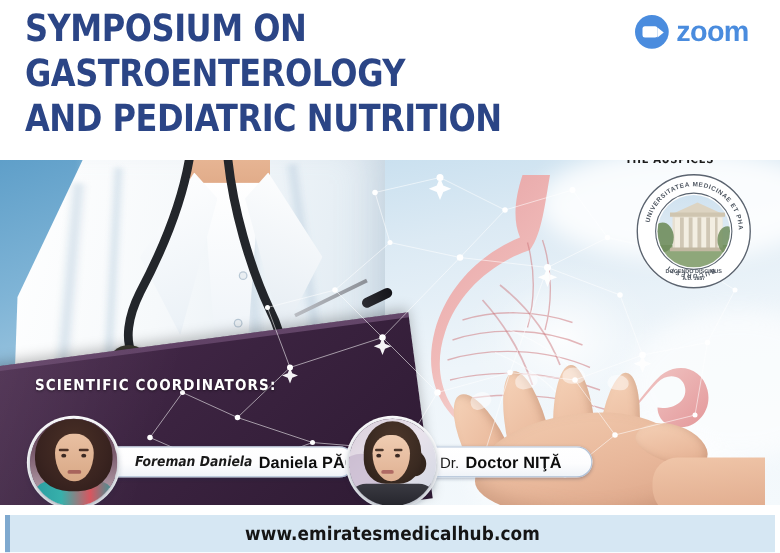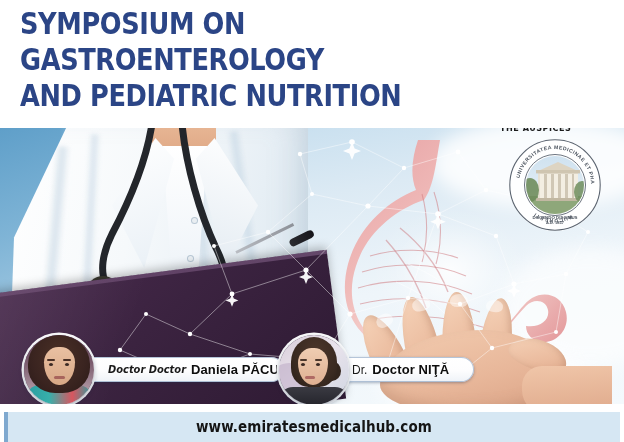--- a/index.html
+++ b/index.html
@@ -391,20 +391,27 @@
           <path d="M386 240 l1.8 4.6 4.6 1.8 -4.6 1.8 -1.8 4.6 -1.8 -4.6 -4.6 -1.8 4.6 -1.8 Z"></path>
         </g>
       </svg>
     </div>
   </div>
 
   <div id="header">
     <div id="title">SYMPOSIUM ON
 GASTROENTEROLOGY
 AND PEDIATRIC NUTRITION</div>
+    <div id="zoom-logo">
+      <div id="zoom-mark">
+        <div class="cam"></div>
+        <div class="lens"></div>
+      </div>
+      <div id="zoom-word">zoom</div>
+    </div>
   </div>
 
   <div id="auspices">
     <div id="auspices-label">UNDER
 THE AUSPICES</div>
     <div id="seal">
       <svg width="94" height="94" viewBox="0 0 94 94">
         <defs>
           <path id="ringtop" d="M47 47 m-36 0 a36 36 0 1 1 72 0" fill="none"></path>
           <path id="ringbot" d="M47 47 m34 0 a34 34 0 1 1 -68 0" fill="none"></path>
@@ -450,23 +457,24 @@
         </text>
         <text font-family="'Liberation Sans',sans-serif" font-size="5.1" font-weight="bold" fill="#4c545f" letter-spacing="1">
           <textPath href="#ringbot" startOffset="34%">BUCURESTI</textPath>
         </text>
         <text x="47" y="80.5" text-anchor="middle" font-family="'Liberation Sans',sans-serif" font-size="4.4" font-weight="bold" fill="#4c545f">DOCENDO DISCIMUS</text>
         <text x="47" y="86" text-anchor="middle" font-family="'Liberation Sans',sans-serif" font-size="4" font-weight="bold" fill="#4c545f">A.D. 1857</text>
       </svg>
     </div>
   </div>
 
+  <div id="coord-label">SCIENTIFIC COORDINATORS:</div>
 
   <div class="pill" id="pill-1">
-    <span class="pre">Doctor Doctor</span>
+    <span class="pre">Foreman Daniela</span>
     <span class="nm">Daniela PĂCURAR</span>
   </div>
   <div class="pill" id="pill-2">
     <span class="pre">Dr.</span>
     <span class="nm">Doctor NIŢĂ</span>
   </div>
 
   <div class="avatar" id="av-1">
     <div class="ph">
       <div class="bgp"></div>

